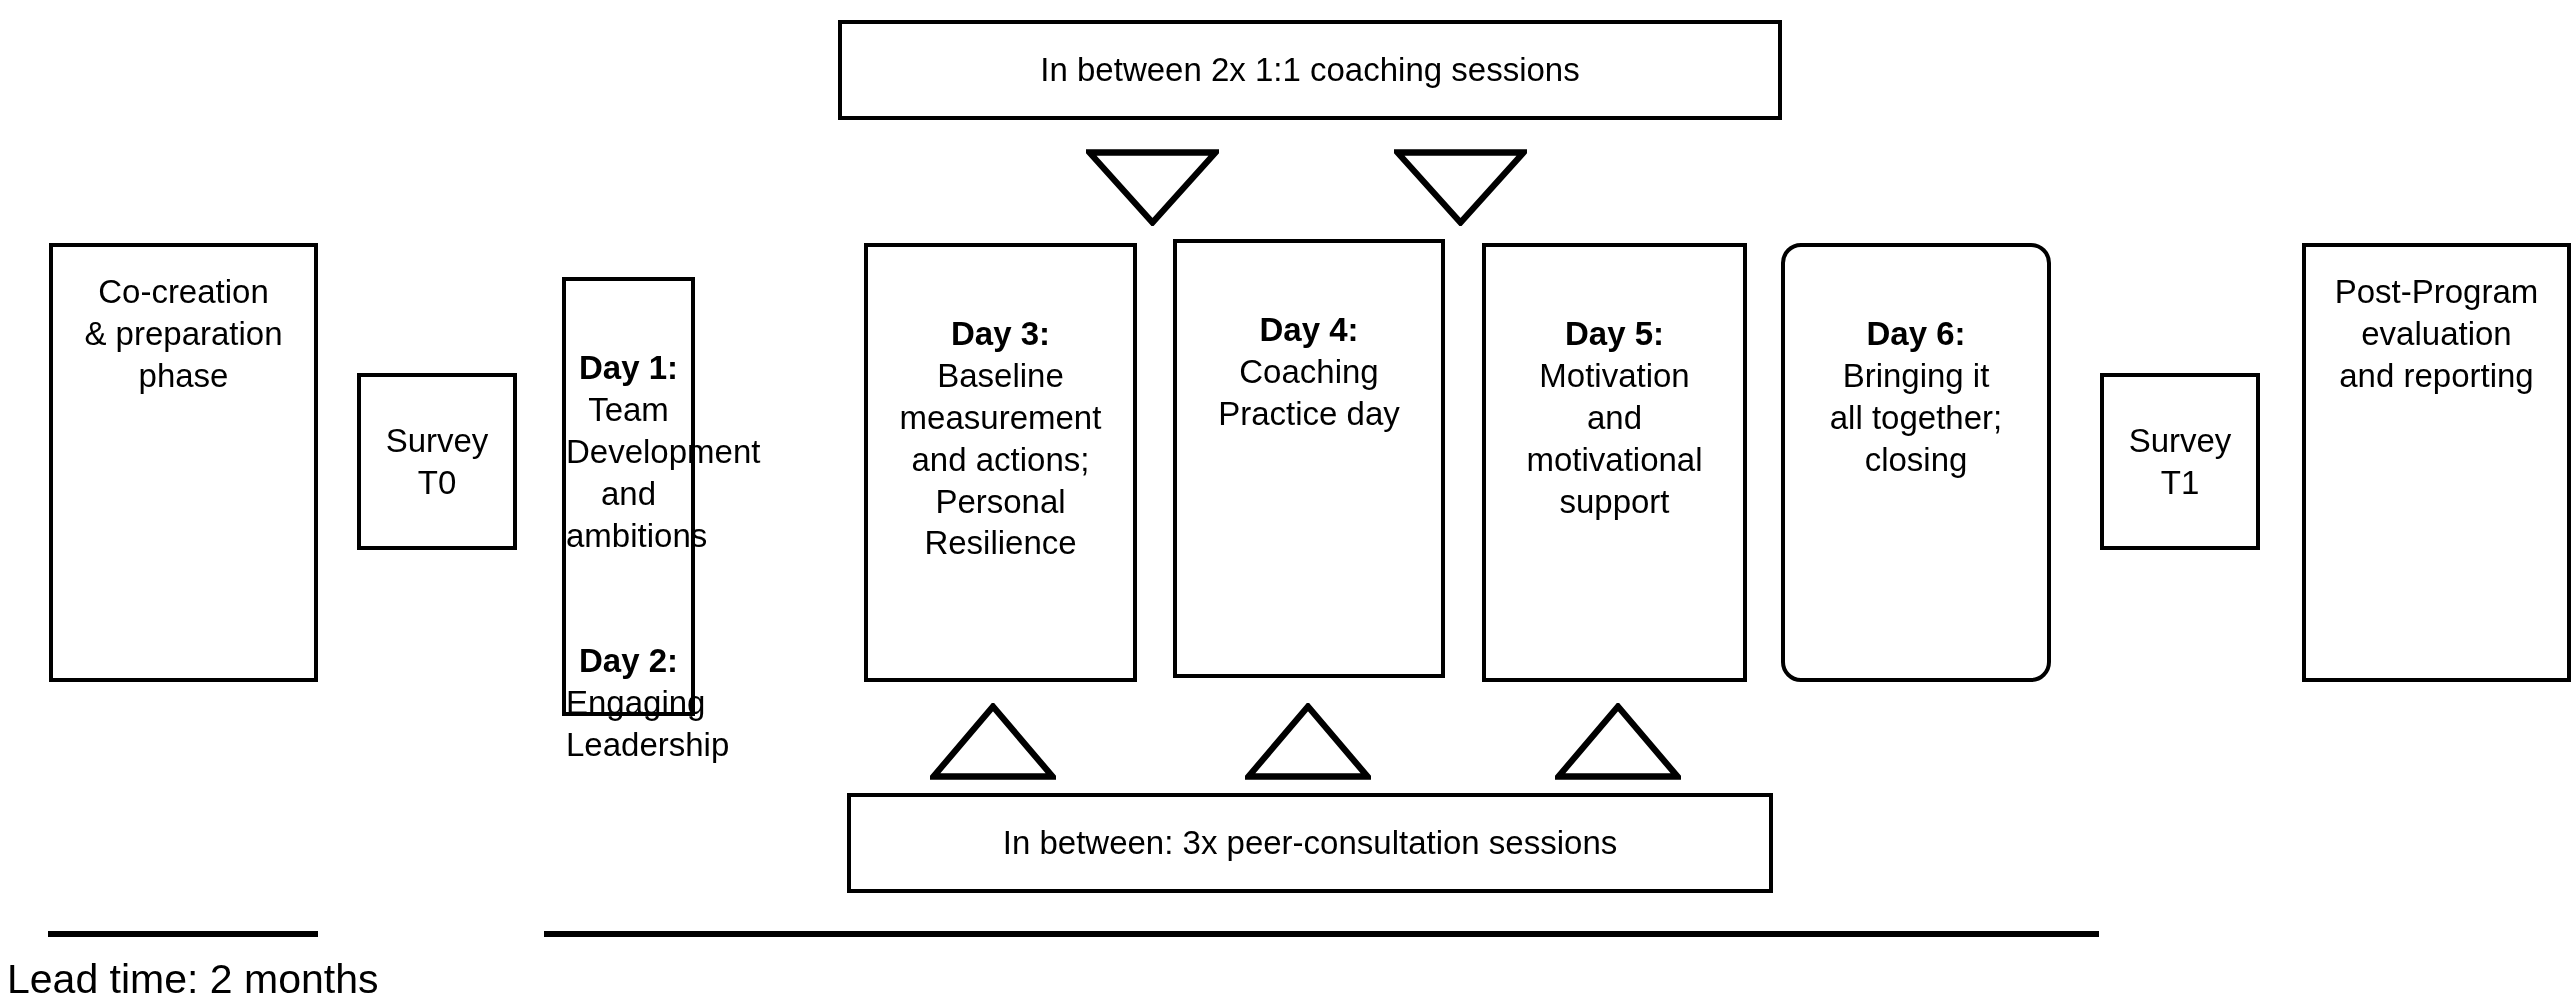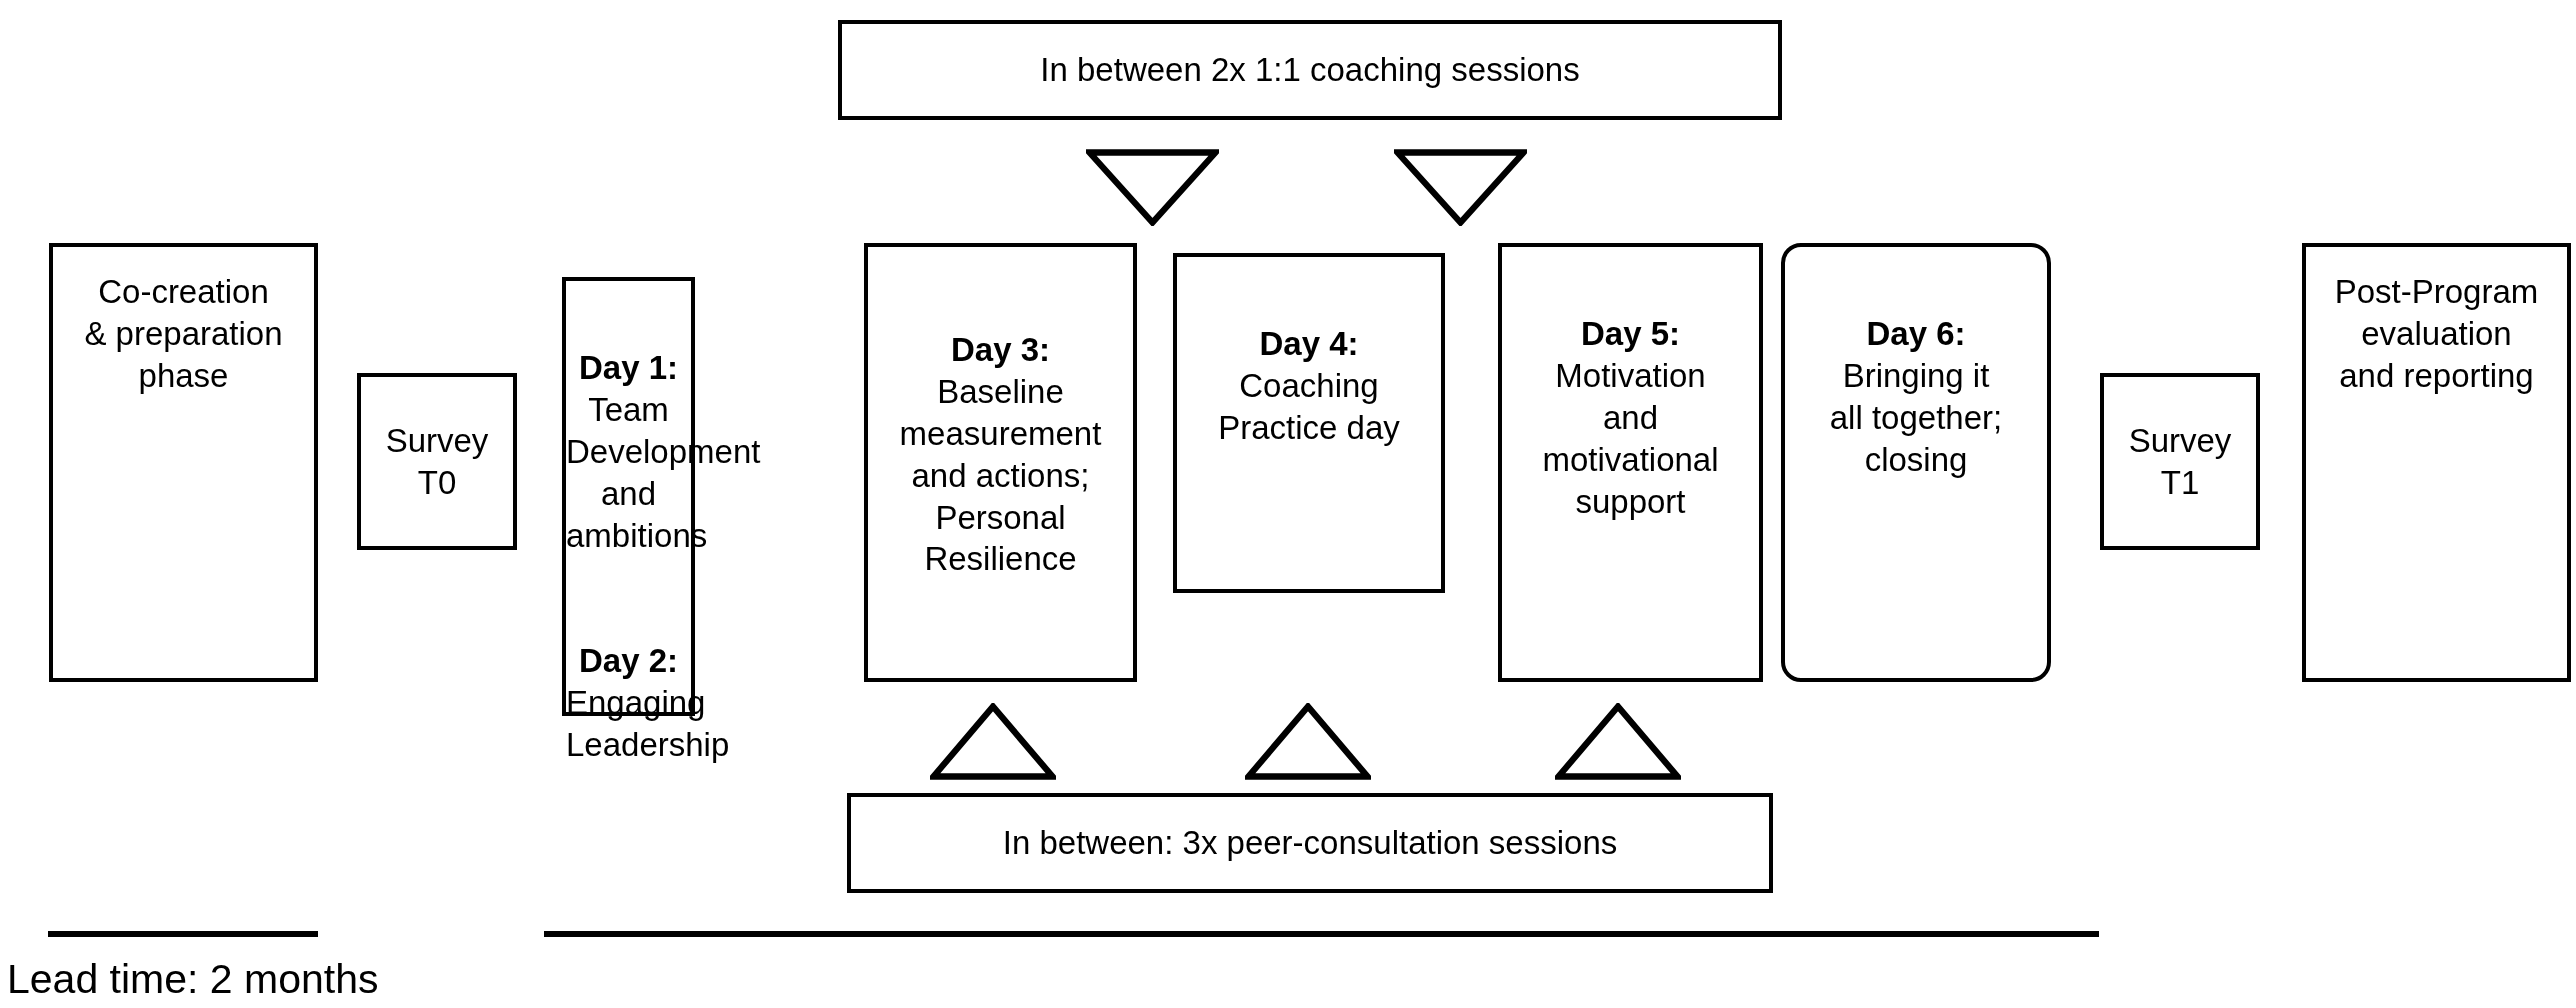--- a/index.html
+++ b/index.html
@@ -106,39 +106,39 @@
 and ambitions</span>
       <span>
 </span>
       <span class="hd">Day 2:</span>
       <span>Engaging
 Leadership</span>
     </div>
   </div>
 
   <div class="box" style="left:864px; top:243px; width:273px; height:439px;">
-    <div class="box-text pad-top-1" style="width:100%;margin-top:16px;">
+    <div class="box-text pad-top-1" style="width:100%;">
       <span class="hd">Day 3:</span>
       <span>Baseline
 measurement
 and actions;
 Personal
 Resilience</span>
     </div>
   </div>
 
-  <div class="box" style="left:1173px; top:253px; width:272px; height:340px;">
+  <div class="box" style="left:1173px; top:239px; width:272px; height:439px;">
     <div class="box-text pad-top-1" style="width:100%;">
       <span class="hd">Day 4:</span>
       <span>Coaching
 Practice day</span>
     </div>
   </div>
 
-  <div class="box" style="left:1482px; top:243px; width:265px; height:439px;margin-left:16px;">
+  <div class="box" style="left:1482px; top:243px; width:265px; height:439px;">
     <div class="box-text pad-top-1" style="width:100%;">
       <span class="hd">Day 5:</span>
       <span>Motivation
 and
 motivational
 support</span>
     </div>
   </div>
 
   <div class="box" style="left:1781px; top:243px; width:270px; height:439px;border-radius:20px;">

